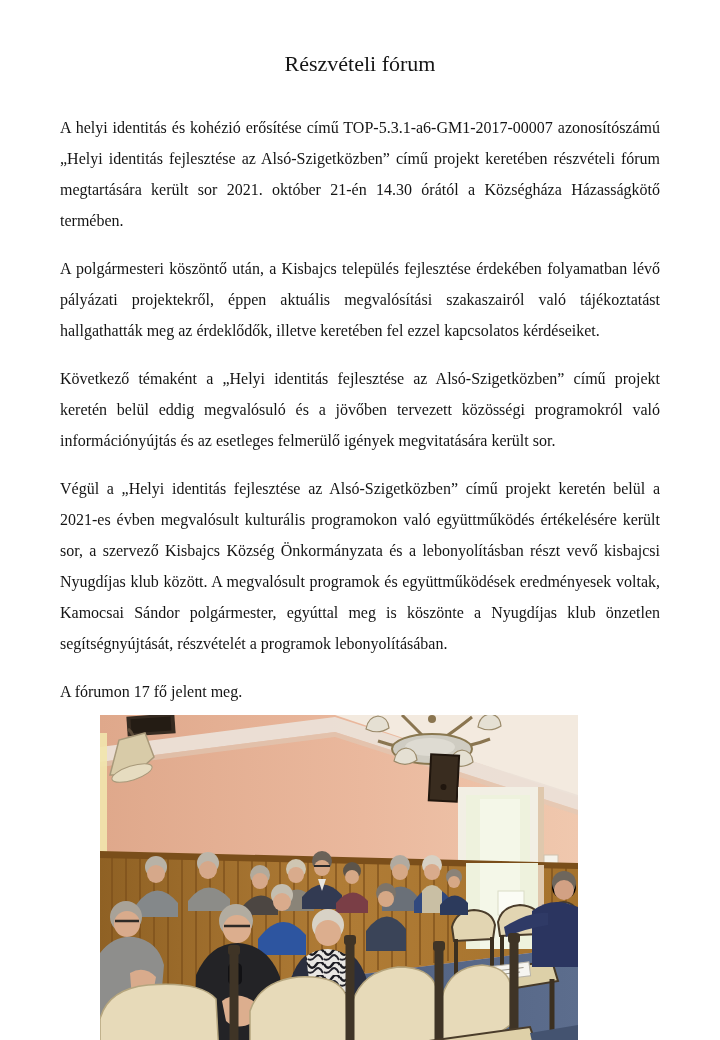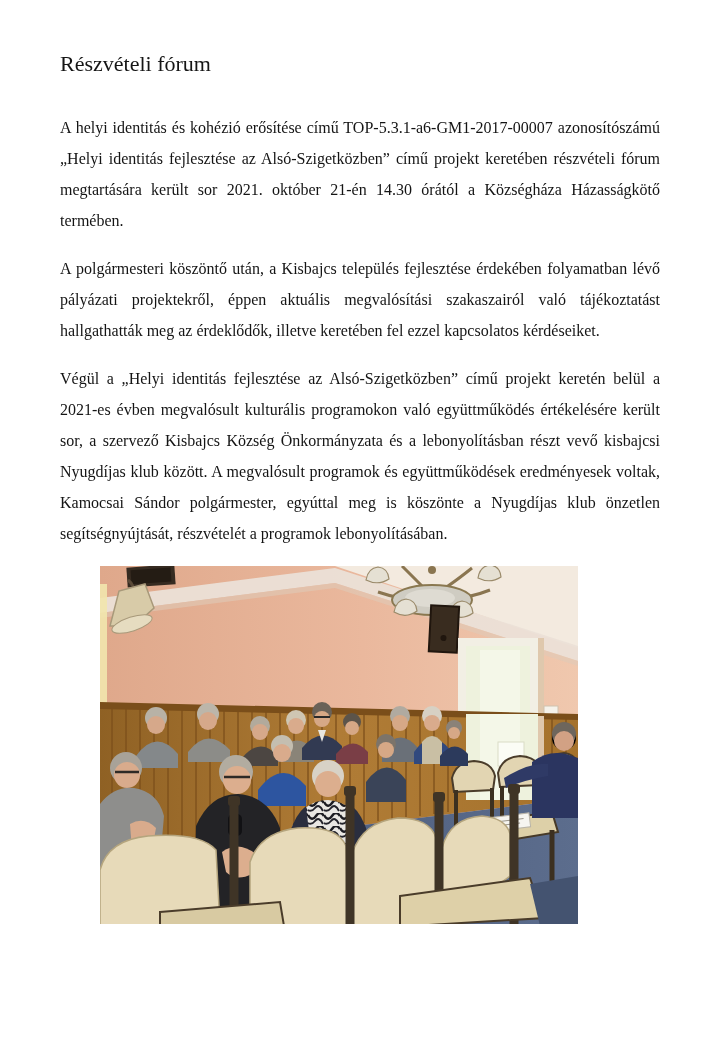--- a/index.html
+++ b/index.html
@@ -4,21 +4,21 @@
 <style>
   html,body{margin:0;padding:0;}
   body{
     width:720px;height:1040px;background:#ffffff;overflow:hidden;
     font-family:"Liberation Serif","DejaVu Serif",serif;
     color:#1a1a1a;
     -webkit-font-smoothing:antialiased;
   }
   .page{width:600px;margin:0 auto;padding-top:50px;}
   .doc-title{
-    font-size:22px;line-height:27px;font-weight:400;color:#151515;
+    text-align:center;font-size:22px;line-height:27px;font-weight:400;color:#151515;
   }
   .doc-body{margin-top:35px;}
   .doc-body p{
     margin:0 0 17px 0;
     font-size:16px;line-height:31px;
     text-align:justify;
     color:#141414;
   }
   .doc-body p.last{margin-bottom:4px;text-align:left;}
   figure.photo{
@@ -33,21 +33,23 @@
 
 <div class="page">
 
   <div class="doc-title">
     <div>Részvételi fórum</div>
   </div>
 
   <div class="doc-body">
     <p>A helyi identitás és kohézió erősítése című TOP-5.3.1-a6-GM1-2017-00007 azonosítószámú „Helyi identitás fejlesztése az Alsó-Szigetközben”  című projekt keretében részvételi fórum megtartására  került sor 2021. október 21-én 14.30 órától a Községháza  Házasságkötő  termében.</p>
     <p>A polgármesteri köszöntő után,  a Kisbajcs település fejlesztése érdekében folyamatban lévő pályázati  projektekről, éppen aktuális megvalósítási  szakaszairól  való tájékoztatást hallgathatták  meg az érdeklődők, illetve keretében fel ezzel kapcsolatos kérdéseiket.</p>
+    <p>Következő  témaként  a „Helyi  identitás  fejlesztése az Alsó-Szigetközben”  című projekt keretén belül eddig megvalósuló  és a jövőben tervezett közösségi programokról való információnyújtás  és az  esetleges felmerülő igények  megvitatására  került sor.</p>
     <p>Végül  a „Helyi  identitás  fejlesztése az Alsó-Szigetközben”  című projekt keretén belül a 2021-es évben  megvalósult  kulturális  programokon  való  együttműködés  értékelésére került sor, a szervező Kisbajcs Község Önkormányzata  és a lebonyolításban  részt vevő kisbajcsi  Nyugdíjas  klub között.  A megvalósult  programok  és együttműködések eredményesek  voltak,  Kamocsai  Sándor  polgármester,  egyúttal  meg  is köszönte  a Nyugdíjas  klub  önzetlen  segítségnyújtását,  részvételét  a programok  lebonyolításában.</p>
+    <p class="last">A fórumon 17 fő jelent meg.</p>
   </div>
 
   <figure class="photo">
     <svg width="478" height="360" viewBox="0 0 478 360" xmlns="http://www.w3.org/2000/svg">
       <defs>
         <linearGradient id="wallGrad" x1="0" y1="0" x2="1" y2="0">
           <stop offset="0" stop-color="#dfa88b"></stop>
           <stop offset="0.55" stop-color="#eab89d"></stop>
           <stop offset="1" stop-color="#f0c8ae"></stop>
         </linearGradient>

